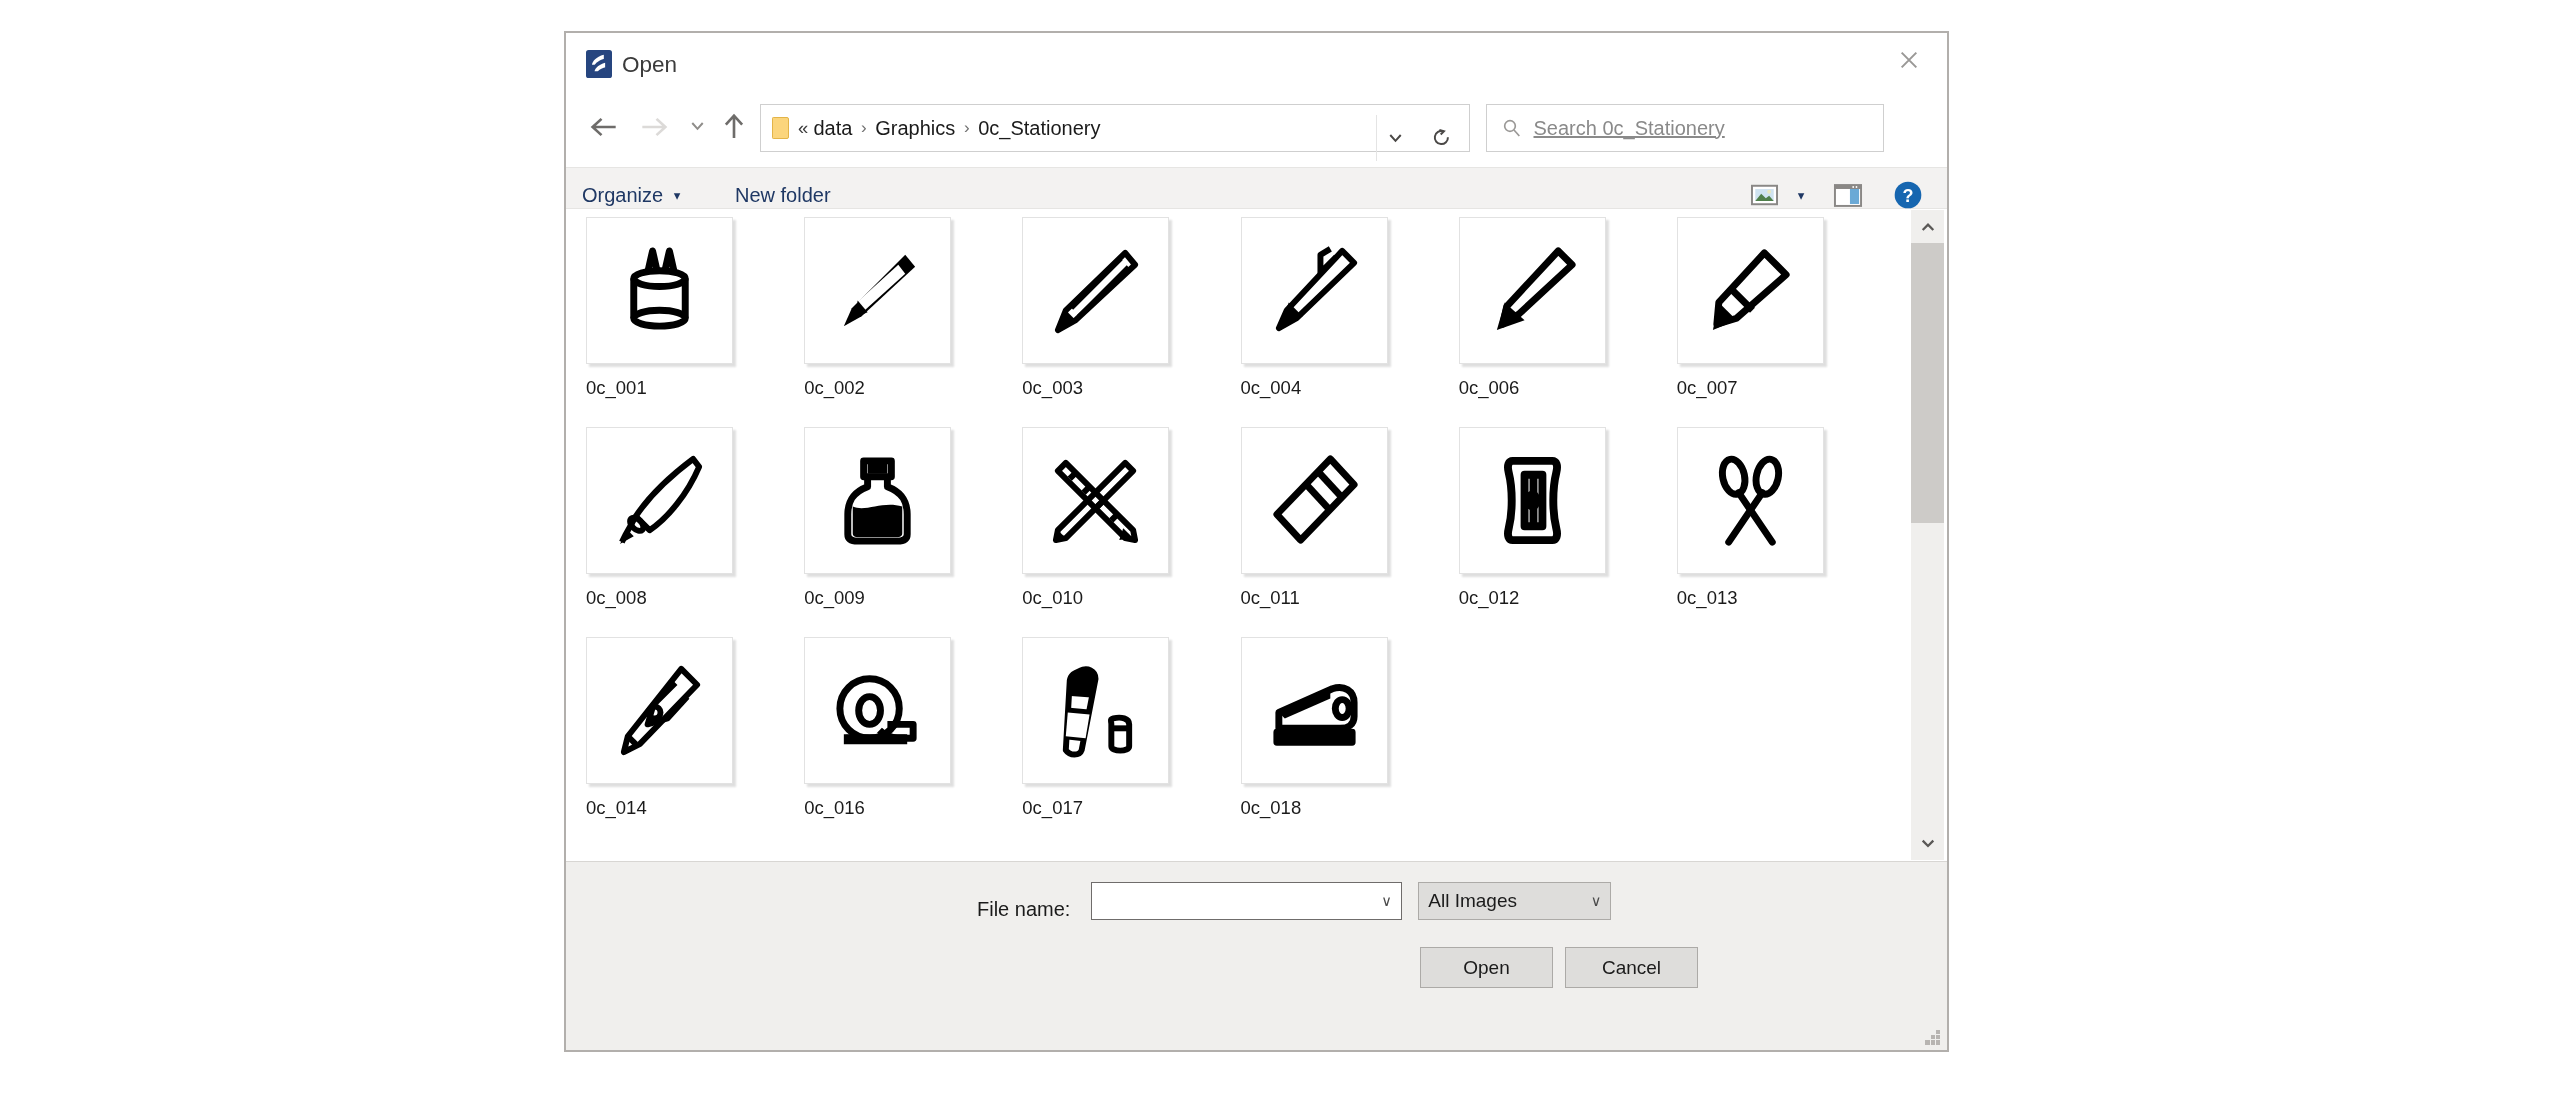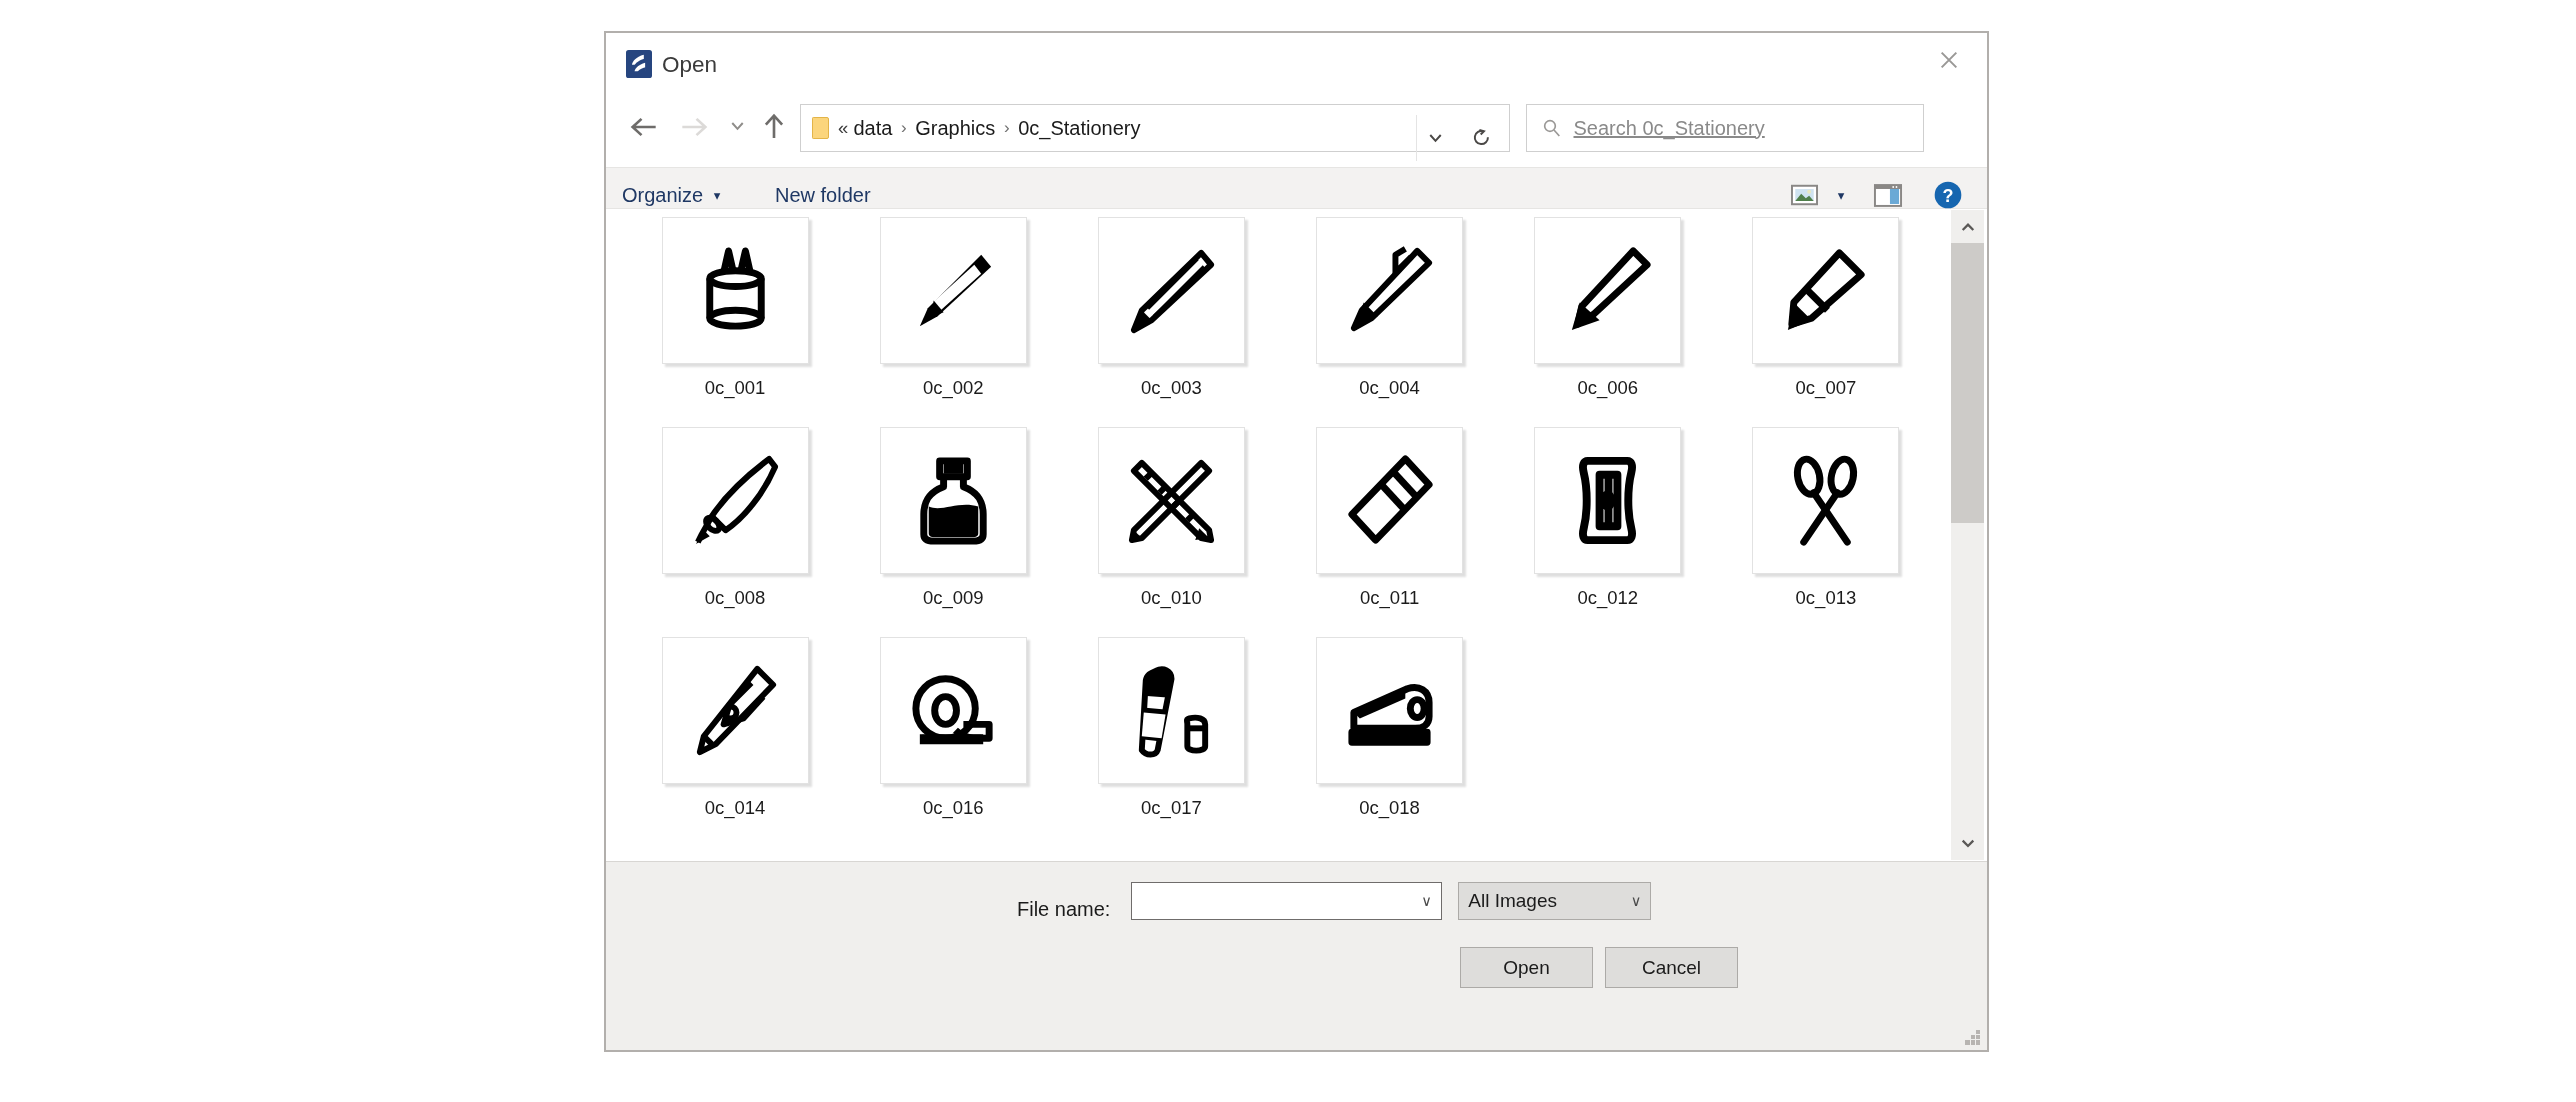--- a/index.html
+++ b/index.html
@@ -6,21 +6,21 @@
   html, body {
     width: 2576px; height: 1103px;
     background: #ffffff;
     font-family: "Liberation Sans", sans-serif;
     overflow: hidden;
   }
 
   
   #dialog {
     position: absolute;
-    left: 604px; top: 31px;
+    left: 564px; top: 31px;
     width: 1385px; height: 1021px;
     background: #ffffff;
     border: 2px solid #b2afac;
     display: flex;
     flex-direction: column;
   }
 
   
   #titlebar {
     height: 61px;
@@ -160,21 +160,21 @@
   }
   #filegrid {
     position: absolute;
     left: 8px; top: 8px; right: 52px; bottom: 0;
     display: grid;
     grid-template-columns: repeat(6, 1fr);
     grid-auto-rows: 210px;
     padding-left: 12px;
   }
   .file-item {
-    display: flex; flex-direction: column; align-items: center;
+    display: flex; flex-direction: column; align-items: flex-start;
     cursor: default;
   }
   .thumb {
     width: 147px; height: 147px;
     background: #ffffff;
     border: 1.3px solid #e2e2e2;
     box-shadow: 2.6px 2.6px 2px rgba(0,0,0,0.13);
     display: flex; align-items: center; justify-content: center;
   }
   .thumb svg { display: block; }

